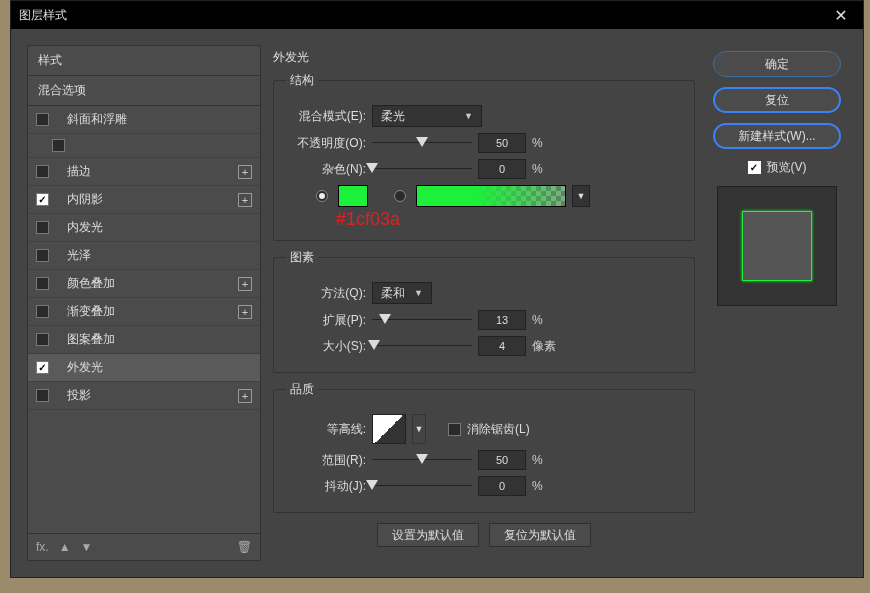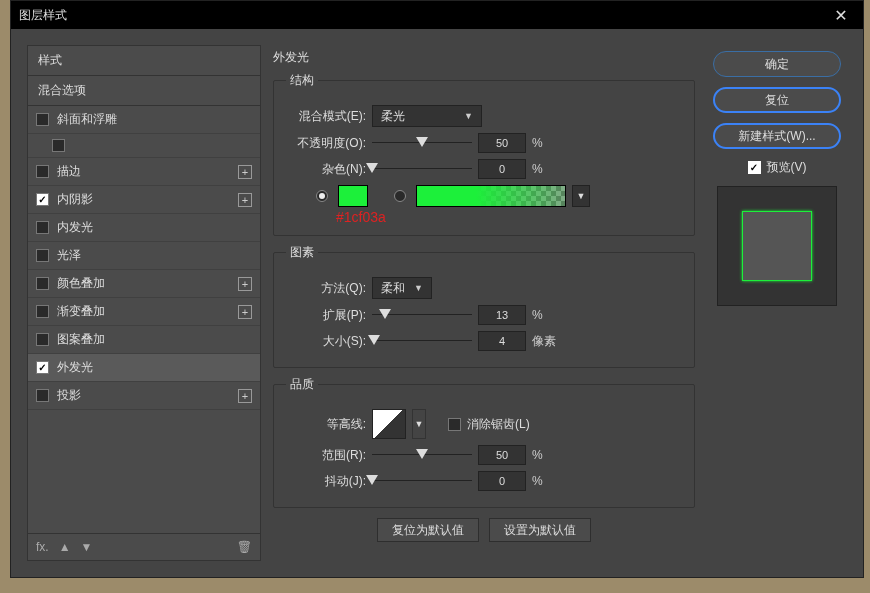--- a/index.html
+++ b/index.html
@@ -5,21 +5,21 @@
 * { margin:0; padding:0; box-sizing:border-box; font-family:"Microsoft YaHei",sans-serif; }
 body { background:#9c8b6a; width:870px; height:593px; overflow:hidden; }
 .dialog { position:absolute; left:10px; top:0; width:854px; height:578px; background:#444; color:#ddd; font-size:12px; display:flex; flex-direction:column; border:1px solid #222; }
 .titlebar { height:28px; background:#000; display:flex; align-items:center; padding:4px 8px; }
 .titlebar .ttl { flex:1; color:#ddd; font-size:12px; }
 .titlebar .close { width:28px; text-align:center; cursor:pointer; font-size:16px; }
 .content { flex:1; display:flex; padding:16px; gap:8px; }
 .sidebar { width:234px; background:#4b4b4b; border:1px solid #333; display:flex; flex-direction:column; }
 .sb-head { padding:6px 10px; border-bottom:1px solid #333; }
 .sb-items { flex:1; }
-.sb-row { display:flex; align-items:center; padding:5px 8px; border-bottom:1px solid #404040; cursor:pointer; }
+.sb-row { display:flex; align-items:center; padding:5px 8px; border-bottom:1px solid #404040; cursor:pointer;gap:10px; }
 .sb-row.sel { background:#5a5a5a; }
 .sb-row .chk { width:13px; height:13px; background:#2a2a2a; border:1px solid #777; margin-right:8px; display:flex; align-items:center; justify-content:center; }
 .sb-row .chk.on { background:#fff; }
 .sb-row .chk.on::after { content:"✓"; color:#000; font-size:10px; font-weight:bold; }
 .sb-row.indent { padding-left:24px; }
 .sb-row .lbl { flex:1; }
 .sb-row .plus { width:14px; height:14px; border:1px solid #999; display:flex; align-items:center; justify-content:center; font-size:11px; color:#ccc; }
 .sb-foot { border-top:1px solid #333; padding:6px 8px; display:flex; align-items:center; gap:10px; color:#aaa; }
 .sb-foot .sp { flex:1; }
 .center { flex:1; padding:4px; }
@@ -36,21 +36,21 @@
 .slider::before { content:""; position:absolute; left:0; right:0; top:6px; height:1px; background:#222; }
 .slider .thumb { position:absolute; top:1px; width:0; height:0; border-left:6px solid transparent; border-right:6px solid transparent; border-top:10px solid #ddd; transform:translateX(-6px); }
 .numbox { width:48px; height:20px; background:#333; border:1px solid #222; color:#ddd; text-align:center; font-size:11px; }
 .unit { color:#ccc; width:30px; }
 .radio { width:12px; height:12px; border-radius:50%; background:#2a2a2a; border:1px solid #888; display:flex; align-items:center; justify-content:center; margin-right:4px; }
 .radio.on::after { content:""; width:6px; height:6px; border-radius:50%; background:#eee; }
 .swatch { width:30px; height:22px; border:1px solid #000; cursor:pointer; }
 .swatch.green { background:#1cf03a; }
 .gradbox { width:150px; height:22px; border:1px solid #000; background:linear-gradient(to right,#1cf03a,#1cf03a 40%,rgba(28,240,58,0.2)),repeating-conic-gradient(#666 0 25%,#999 0 50%) 50%/10px 10px; cursor:pointer; }
 .grad-arr { width:18px; height:22px; background:#333; border:1px solid #222; display:flex; align-items:center; justify-content:center; font-size:9px; cursor:pointer; }
-.colorcode { color:#d22; font-size:14px; margin-left:50px; margin-top:-4px; }
+.colorcode { color:#d22; font-size:18px; margin-left:50px; margin-top:-4px; }
 .contour { width:34px; height:30px; background:linear-gradient(135deg,#fff 0 50%,#333 50% 100%); border:1px solid #222; cursor:pointer; }
 .contour-arr { width:14px; height:30px; background:#444; display:flex; align-items:center; justify-content:center; font-size:9px; border:1px solid #333; cursor:pointer; }
 .btn { height:24px; background:#4b4b4b; border:1px solid #2e2e2e; color:#ddd; padding:0 14px; cursor:pointer; font-size:12px; }
 .btnrow { display:flex; gap:10px; justify-content:center; margin-top:10px; }
 .right { width:140px; display:flex; flex-direction:column; gap:10px; align-items:center; padding-top:6px; }
 .rbtn { width:128px; height:26px; border:2px solid #3b82f6; border-radius:13px; background:#4b4b4b; color:#ddd; display:flex; align-items:center; justify-content:center; cursor:pointer; font-size:12px; }
 .rbtn.pri { border:1.5px solid #3a6ea5; }
 .prev-chk { display:flex; align-items:center; gap:6px; }
 .prev-chk .chk { width:13px; height:13px; background:#fff; display:flex; align-items:center; justify-content:center; }
 .prev-chk .chk::after { content:"✓"; color:#000; font-size:10px; font-weight:bold; }
@@ -217,22 +217,22 @@
           <span class="lab">抖动(J):</span>
           <div class="slider">
               <div class="thumb" style="left:0%"></div>
             </div>
           <input class="numbox" value="0" style="">
           <span class="unit">%</span>
         </div>
       </fieldset>
 
       <div class="btnrow">
+        <button class="btn">设置为默认值</button>
         <button class="btn">复位为默认值</button>
-        <button class="btn">设置为默认值</button>
       </div>
     </div>
 
     <div class="right">
       <div class="rbtn pri">确定</div>
       <div class="rbtn">复位</div>
       <div class="rbtn">新建样式(W)...</div>
       <div class="prev-chk">
         <span class="chk"></span>
         <span>预览(V)</span>

